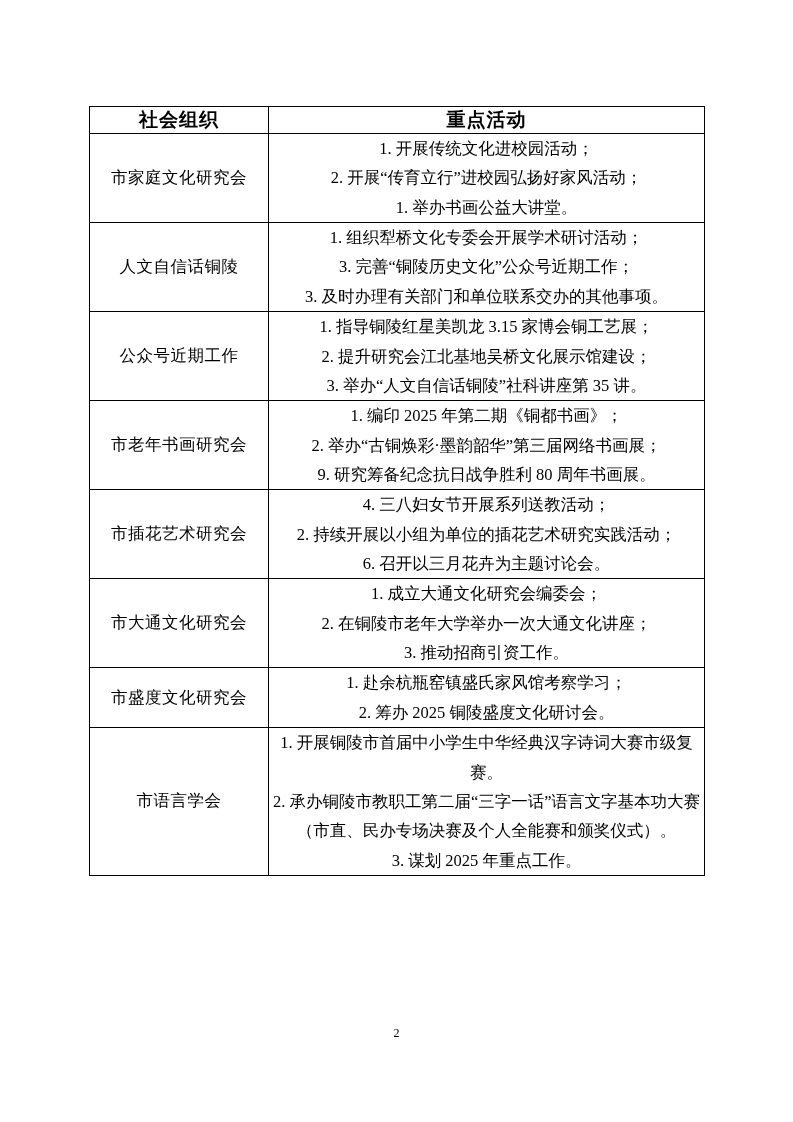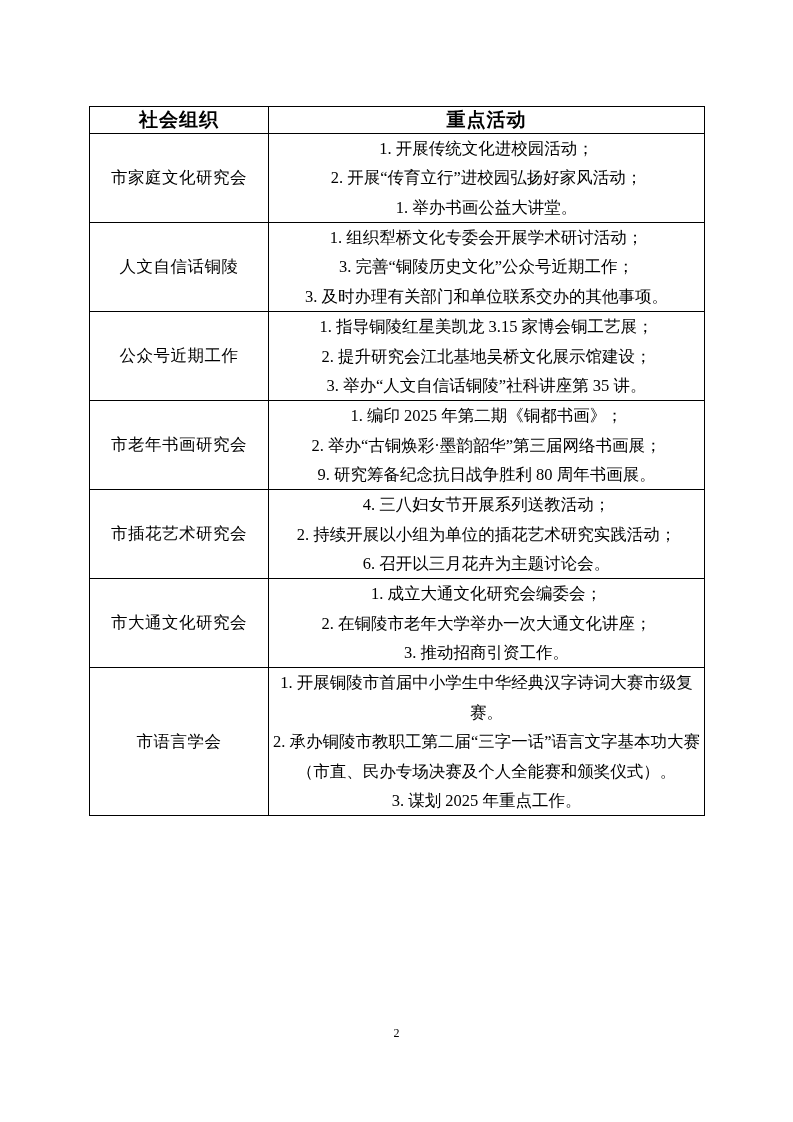--- a/index.html
+++ b/index.html
@@ -131,20 +131,27 @@
       </tr>
       <tr>
         <td class="org-cell">市大通文化研究会</td>
         <td class="act-cell">
           <div class="line">1. 成立大通文化研究会编委会；</div>
           <div class="line">2. 在铜陵市老年大学举办一次大通文化讲座；</div>
           <div class="line">3. 推动招商引资工作。</div>
         </td>
       </tr>
       <tr>
+        <td class="org-cell">市盛度文化研究会</td>
+        <td class="act-cell">
+          <div class="line">1. 赴余杭瓶窑镇盛氏家风馆考察学习；</div>
+          <div class="line">2. 筹办 2025 铜陵盛度文化研讨会。</div>
+        </td>
+      </tr>
+      <tr>
         <td class="org-cell">市语言学会</td>
         <td class="act-cell">
           <div class="line">1. 开展铜陵市首届中小学生中华经典汉字诗词大赛市级复赛。</div>
           <div class="line">2. 承办铜陵市教职工第二届“三字一话”语言文字基本功大赛（市直、民办专场决赛及个人全能赛和颁奖仪式）。</div>
           <div class="line">3. 谋划 2025 年重点工作。</div>
         </td>
       </tr>
     </tbody>
   </table>
 

